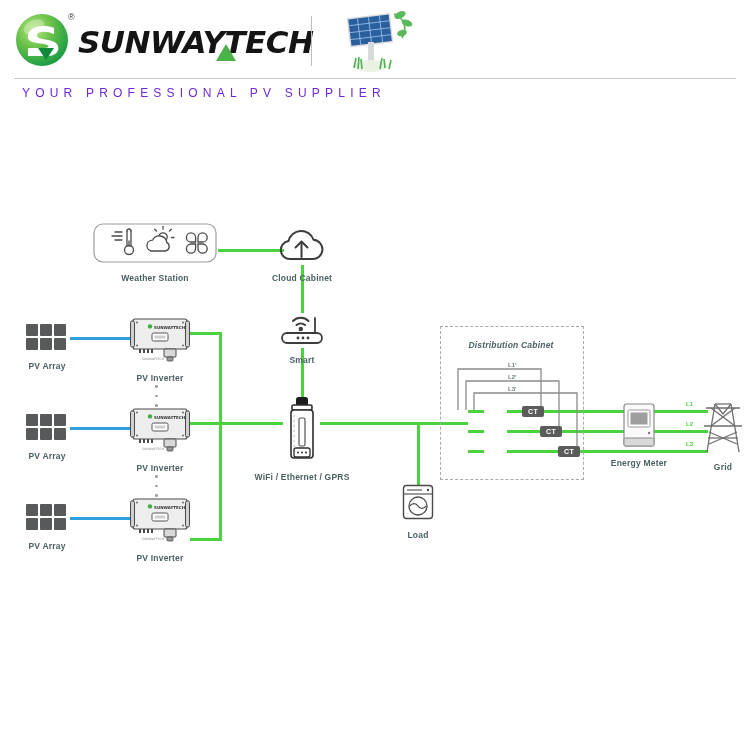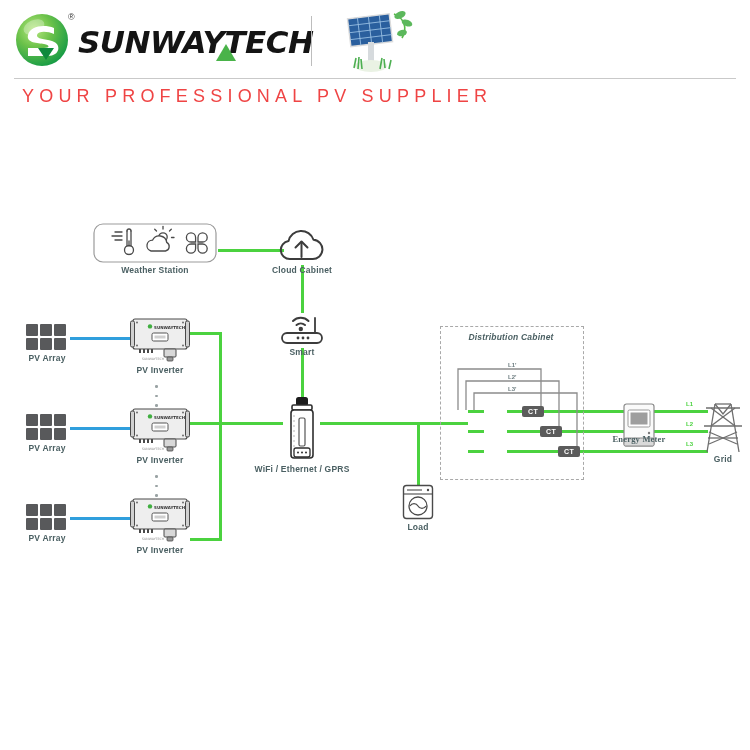--- a/index.html
+++ b/index.html
@@ -19,29 +19,30 @@
     font-family:"DejaVu Sans",sans-serif;
   }
   #brand-accent{position:absolute;left:216px;top:44px;width:0;height:0;
     border-left:10px solid transparent;border-right:10px solid transparent;
     border-bottom:17px solid #3faf3f;opacity:.95;}
   #divider-v{position:absolute;left:311px;top:16px;width:1px;height:50px;background:#bdbdbd;}
   #panel-photo{position:absolute;left:330px;top:8px;width:84px;height:70px;}
   #rule{position:absolute;left:14px;top:78px;width:722px;height:1px;background:#c9c9c9;}
   #tagline{
     position:absolute;left:22px;top:86px;
-    font-size:18px;letter-spacing:5.2px;color:#ef4444;
+    font-size:12px;letter-spacing:5.2px;color:#6d28d9;
     font-family:"Liberation Sans",sans-serif;
   }
   
   #diagram{position:absolute;left:0;top:120px;width:750px;height:630px;}
   .lbl{
     position:absolute;font-size:8.5px;font-weight:bold;
     color:#4b6063;white-space:nowrap;text-align:center;
     letter-spacing:.2px;
+    margin-top:8px;
   }
   .gline{position:absolute;background:#4bd23f;}
   .bline{position:absolute;background:#309fdd;}
   svg{display:block;overflow:visible;}
   .dots span{display:block;width:2.5px;height:2.5px;background:#9aa3a4;border-radius:50%;margin:7px auto;}
   .dots{position:absolute;}
   
   #cabinet{
     position:absolute;border:1px dashed #a9a9a9;background:transparent;
   }
@@ -391,21 +392,21 @@
   <div class="ct" style="left:558px;top:326px;width:22px;height:11px;">CT</div>
 
   <div style="position:absolute;left:622px;top:282px;">
     <svg width="34" height="46" viewBox="0 0 34 46">
       <rect x="2" y="2" width="30" height="42" rx="2.5" fill="#fafafa" stroke="#8a8a8a" stroke-width="1.2"></rect>
       <rect x="6" y="8" width="22" height="17" rx="1.5" fill="#ffffff" stroke="#9a9a9a" stroke-width="1"></rect>
       <rect x="8.5" y="10.5" width="17" height="12" fill="#9e9e9e"></rect>
       <rect x="2" y="36" width="30" height="8" rx="1.5" fill="#d9d9d9" stroke="#8a8a8a" stroke-width="1"></rect>
       <circle cx="27" cy="31" r="1.2" fill="#7a7a7a"></circle>
     </svg>
-    <div class="lbl" style="left:-18px;top:32px;width:70px;font-family:Liberation Serif, serif;">Energy Meter</div>
+    <div class="lbl" style="left:-18px;top:48px;width:70px;">Energy Meter</div>
   </div>
 
   <div class="gline" style="left:660px;top:290px;width:48px;height:2.5px;"></div>
   <div class="gline" style="left:660px;top:310px;width:48px;height:2.5px;"></div>
   <div class="gline" style="left:660px;top:330px;width:48px;height:2.5px;"></div>
   <div class="phase" style="left:686px;top:281px;">L1</div>
   <div class="phase" style="left:686px;top:301px;">L2</div>
   <div class="phase" style="left:686px;top:321px;">L3</div>
 
   <div style="position:absolute;left:702px;top:278px;">

